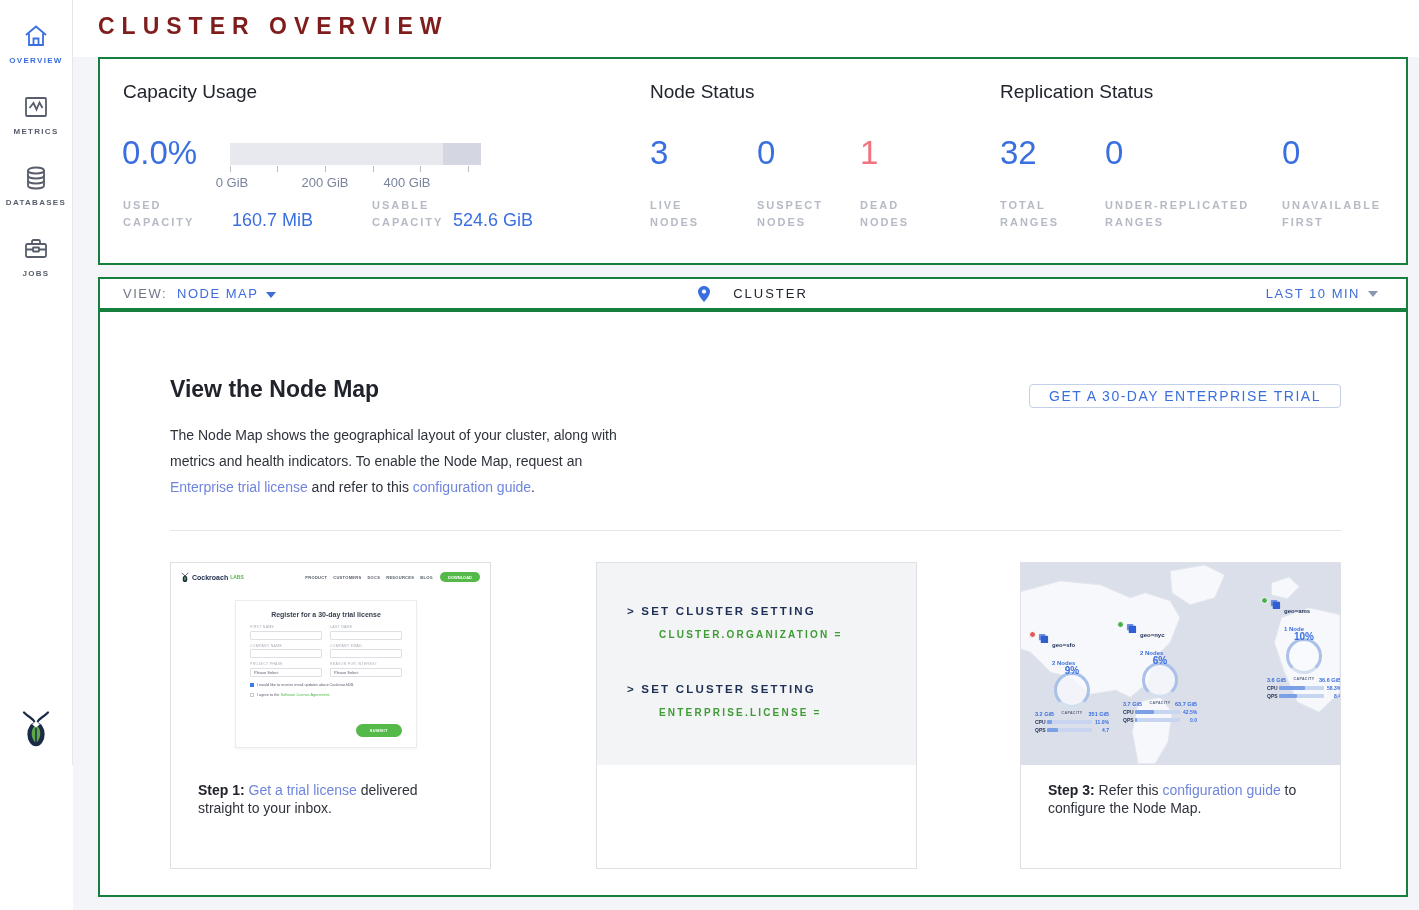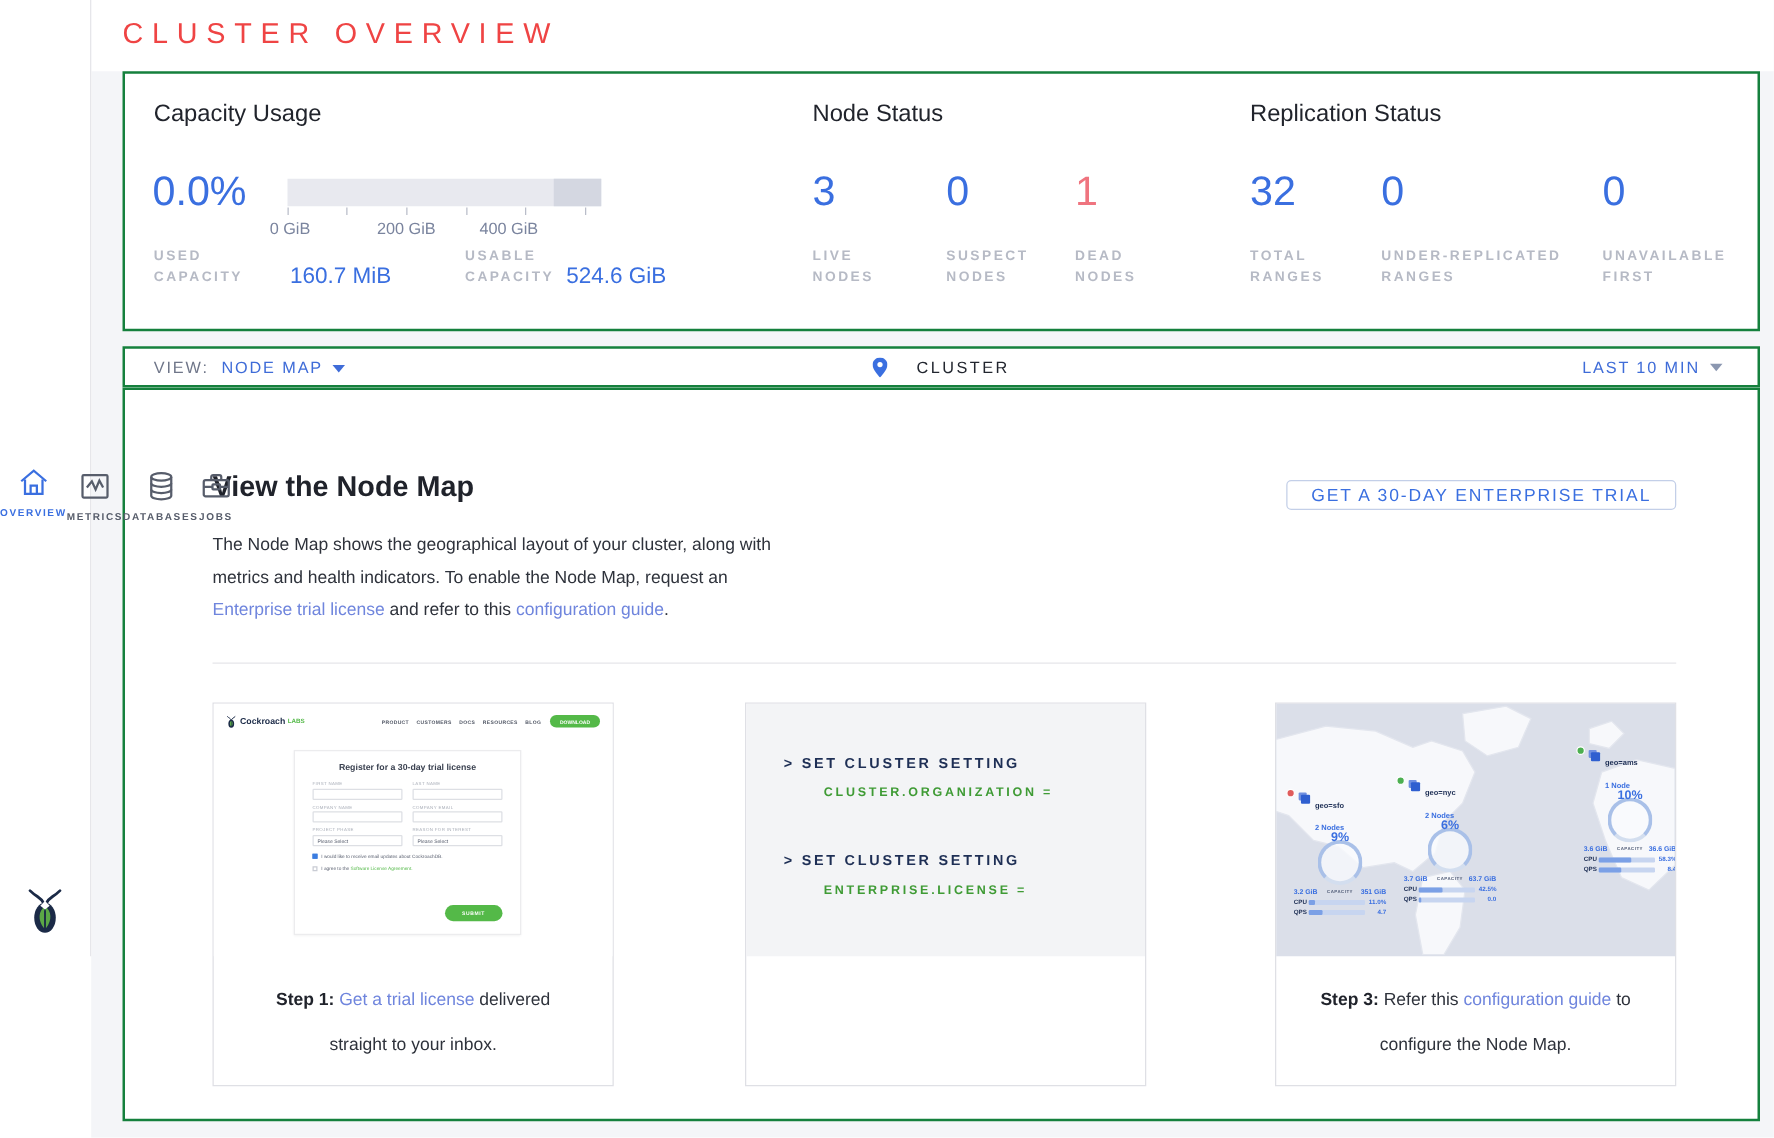--- a/index.html
+++ b/index.html
@@ -6,32 +6,32 @@
   html,body { width:1419px; height:910px; }
   body {
     font-family:"Liberation Sans", sans-serif;
     background:#ffffff; position:relative; overflow:hidden;
     color:#242933;
   }
   
   .sidebar {
     position:absolute; left:0; top:0; width:73px; height:765px;
     background:#fff; border-right:1px solid #e6e6ea; z-index:5;
-    display:flex; flex-direction:row; align-items:center;
+    display:flex; flex-direction:column; align-items:center;
   }
   .side-item { margin-top:22px; display:flex; flex-direction:column; align-items:center; cursor:pointer; width:100%; }
   .side-item .icn { width:28px; height:28px; color:#575d6b; }
   .side-item .lbl { font-size:8px; letter-spacing:1.3px; color:#575d6b; margin-top:6px; font-weight:bold; }
   .side-item.active .icn, .side-item.active .lbl { color:#3a6fe0; }
   .side-item + .side-item { margin-top:28px; }
   .side-logo { position:absolute; bottom:16px; left:0; width:100%; display:flex; justify-content:center; }
   
   .main { position:absolute; left:73px; top:0; right:0; bottom:0; background:#f4f5f8; }
   .topbar { position:absolute; left:0; top:0; right:0; height:57px; background:#fff; }
-  .page-title { position:absolute; left:25px; top:13px; font-size:23px; font-weight:400; letter-spacing:7px; color:#ef4444; }
+  .page-title { position:absolute; left:25px; top:13px; font-size:23px; font-weight:700; letter-spacing:7px; color:#7f1d1d; }
   .panel { position:absolute; background:#fff; border:2px solid #15803d; }
   .stats-panel { left:25px; top:57px; width:1310px; height:208px; }
   .sec-title { position:absolute; font-size:19px; color:#21242c; font-weight:500; }
   .big-num { position:absolute; font-size:33px; color:#3a6fe0; }
   .big-num.red { color:#ef747f; }
   .cap-label { position:absolute; font-size:11px; letter-spacing:2px; color:#b6bac5; line-height:17px; font-weight:bold; }
   .metric-val { position:absolute; font-size:18px; color:#3a6fe0; }
   
   .cap-bar { position:absolute; left:130px; top:84px; width:251px; height:22px; background:#e8e9ef; }
   .cap-bar .dark { position:absolute; right:0; top:0; height:100%; width:38px; background:#d4d7e1; }
@@ -50,21 +50,21 @@
   .pin-icn { width:12px; height:16px; }
   
   .main-panel { left:25px; top:310px; width:1310px; height:587px; }
   .nm-heading { position:absolute; left:70px; top:64px; font-size:23px; font-weight:600; color:#20232b; }
   .nm-desc { position:absolute; left:70px; top:110px; width:462px; font-size:14px; line-height:26px; color:#2e323b; }
   .lnk { color:#6f85dd; cursor:pointer; text-decoration:none; }
   .trial-btn { position:absolute; left:929px; top:72px; width:312px; height:24px; background:#fff; border:1px solid #c3cfe8; border-radius:4px; color:#3a6fe0; font-size:14px; letter-spacing:1.5px; font-family:"Liberation Sans",sans-serif; cursor:pointer;text-align:center; }
   .divider { position:absolute; left:70px; top:218px; width:1171px; height:1px; background:#e6e6ea; }
   .step-card { position:absolute; top:250px; width:321px; height:307px; border:1px solid #dfe0e5; background:#fff; display:flex; flex-direction:column; }
   .card-img { height:202px; position:relative; overflow:hidden; flex:none; }
-  .card-cap { flex:1; padding:16px 27px 0 27px; font-size:14px; line-height:36px; color:#2e323b;text-align:center; }
+  .card-cap { flex:1; padding:16px 27px 0 27px; font-size:14px; line-height:18px; color:#2e323b; }
   .card-cap b { color:#20232b; }
   
   .mini-site { background:#fff; }
   .ms-nav { position:absolute; left:10px; right:10px; top:8px; height:12px; display:flex; align-items:center; }
   .ms-brand { font-size:7px; font-weight:bold; color:#1b2a47; margin-left:3px; }
   .ms-brand-suffix { font-size:5px; color:#54b948; margin-left:2px; font-weight:bold; }
   .ms-links { margin-left:auto; display:flex; gap:6px; }
   .ms-link { font-size:4px; letter-spacing:.3px; color:#525866; font-weight:bold; }
   .ms-dl { font-size:4px; color:#fff; background:#54b948; border-radius:7px; padding:2.5px 8px; margin-left:7px; font-weight:bold; }
   .ms-form { position:absolute; left:64px; top:37px; width:182px; height:148px; background:#fff; border:1px solid #ececee; box-shadow:0 1px 2px rgba(0,0,0,.05); padding:10px 14px; }

